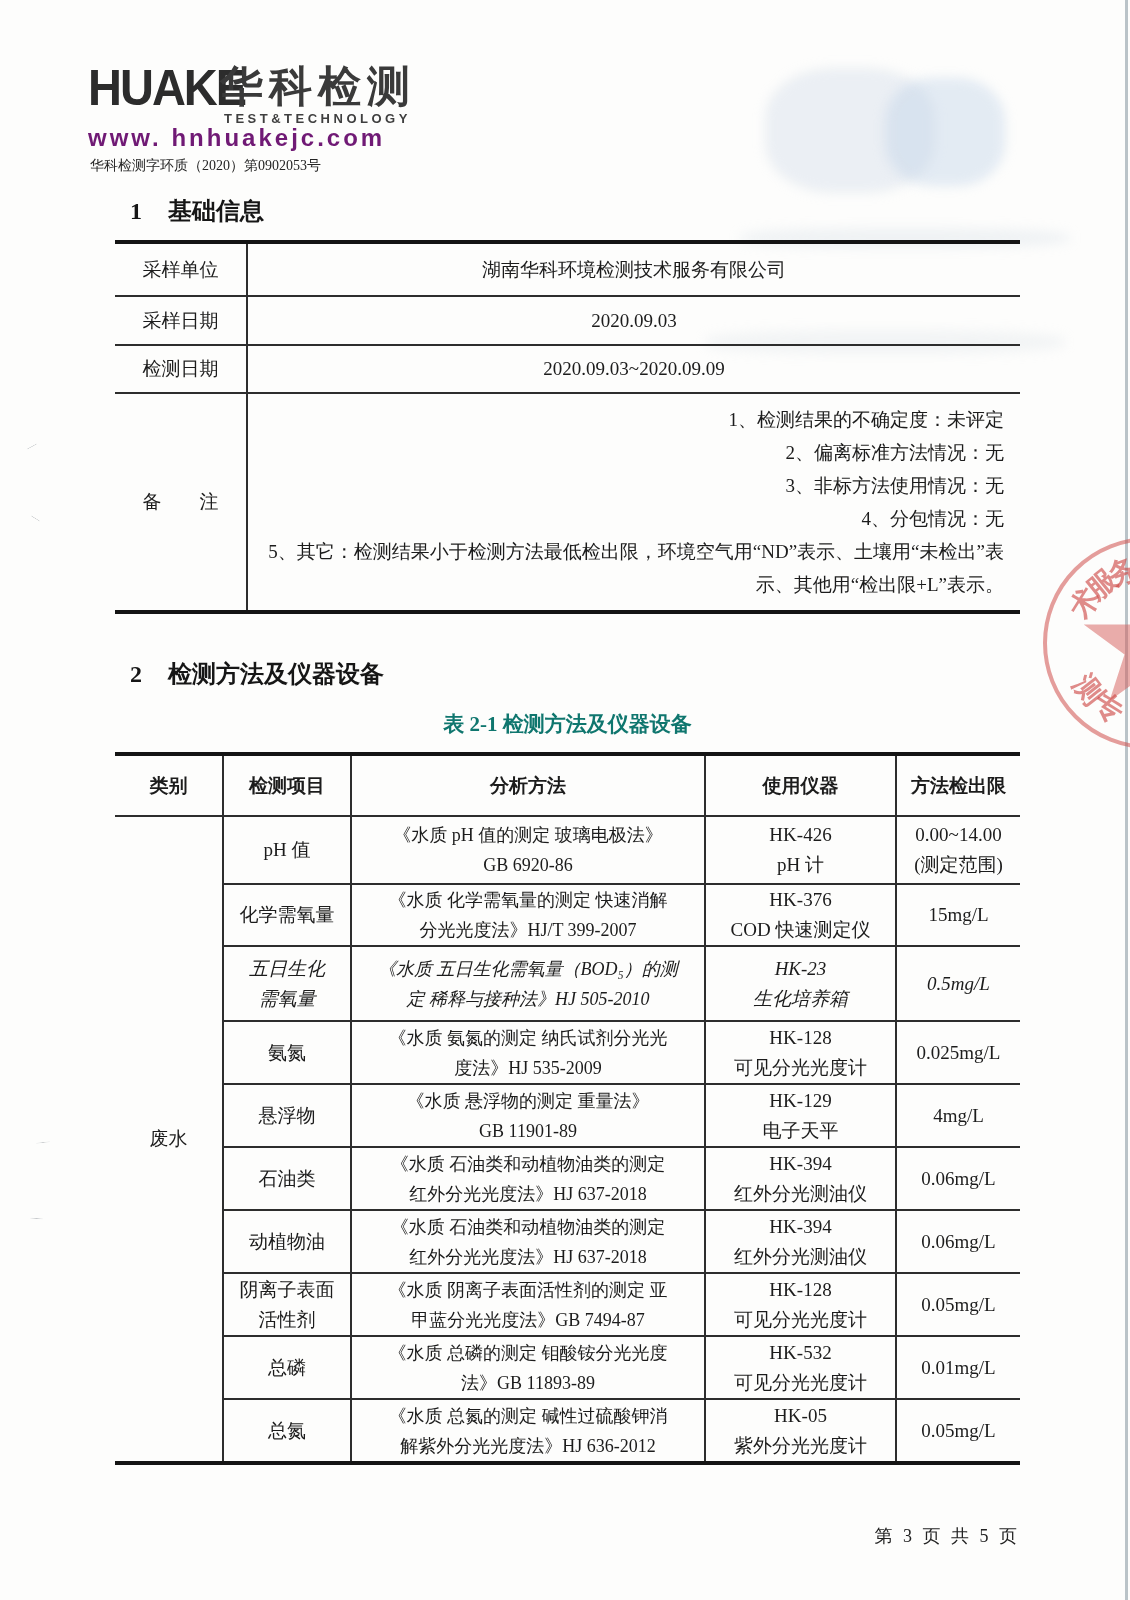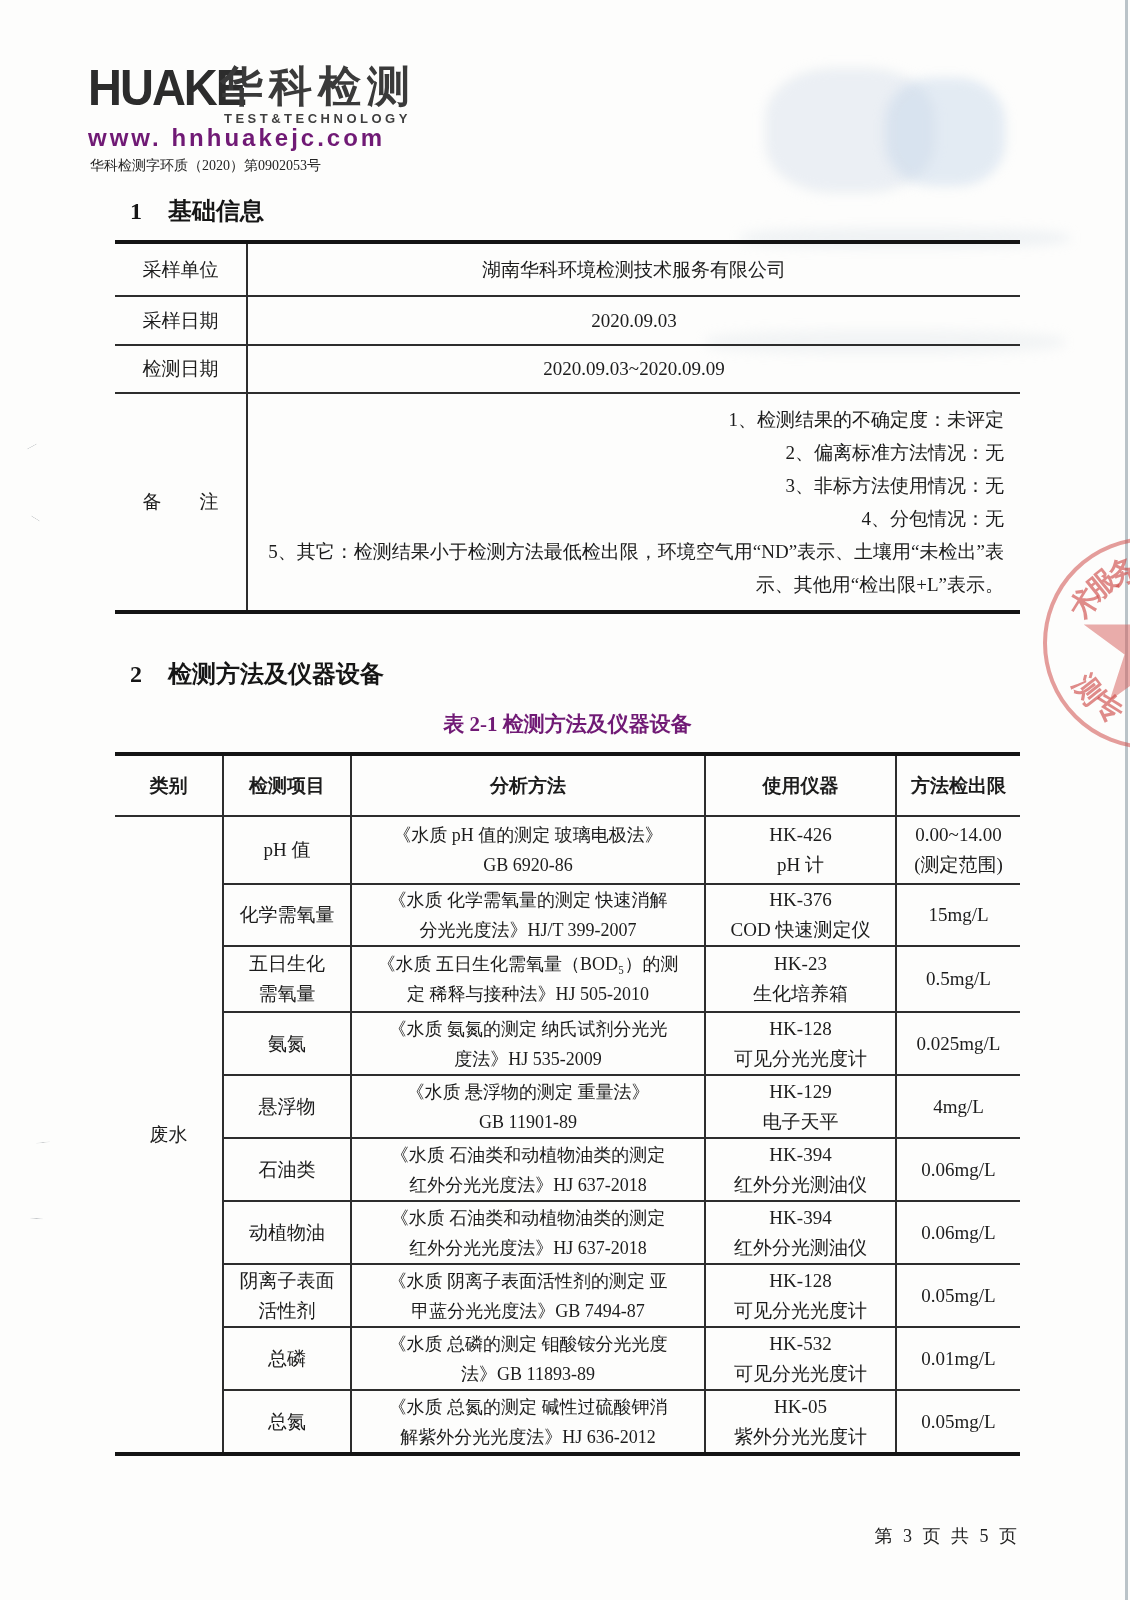--- a/index.html
+++ b/index.html
@@ -31,21 +31,21 @@
   }
   .website {
     position:absolute; left:88px; top:124px;
     font-family:"Liberation Sans", sans-serif;
     font-size:24px; letter-spacing:3px; color:#701a75; font-weight:600;
   }
   .doc-number { position:absolute; left:90px; top:157px; font-size:14px; color:#242424; }
   
   .sec-h { position:absolute; left:130px; font-size:24px; font-weight:700; color:#161616; }
   .sec-h .num { margin-right:26px; }
-  .tbl-title { position:absolute; left:115px; width:905px; text-align:center; font-size:21px; font-weight:700; color:#701a75; }
+  .tbl-title { position:absolute; left:115px; width:905px; text-align:center; font-size:21px; font-weight:700; color:#0f766e; }
   
   table { border-collapse:collapse; table-layout:fixed; position:absolute; left:115px; width:905px; }
   .t1 { top:240px; border-top:4px solid #141414; border-bottom:4px solid #141414; }
   .t1 td { border-top:2px solid #2d2d2d; border-left:none; border-right:none;
            vertical-align:middle; font-size:19px; color:#1c1c1c; padding:0; }
   .t1 tr:first-child td { border-top:none; }
   .t1 td.lab { border-right:2px solid #2d2d2d; text-align:center; }
   .t1 td.val-c { text-align:center; }
   .t1 td.val-l { text-align:left; padding-left:14px; }
   .rmk { padding:9px 16px 9px 16px !important; }
@@ -179,21 +179,21 @@
           </td>
       <td>
             <div class="ln">HK-376</div>
             <div class="ln">COD 快速测定仪</div>
           </td>
       <td>
             <div class="ln">15mg/L</div>
             <div class="ln"></div>
           </td>
     </tr>
-    <tr style="height:66px;">
+    <tr style="height:75px;font-style:italic;">
       <td>
             <div class="ln">五日生化</div>
             <div class="ln">需氧量</div>
           </td>
       <td>
             <div class="ln-m">《水质 五日生化需氧量（BOD₅）的测</div>
             <div class="ln-m">定 稀释与接种法》HJ 505-2010</div>
           </td>
       <td>
             <div class="ln">HK-23</div>

